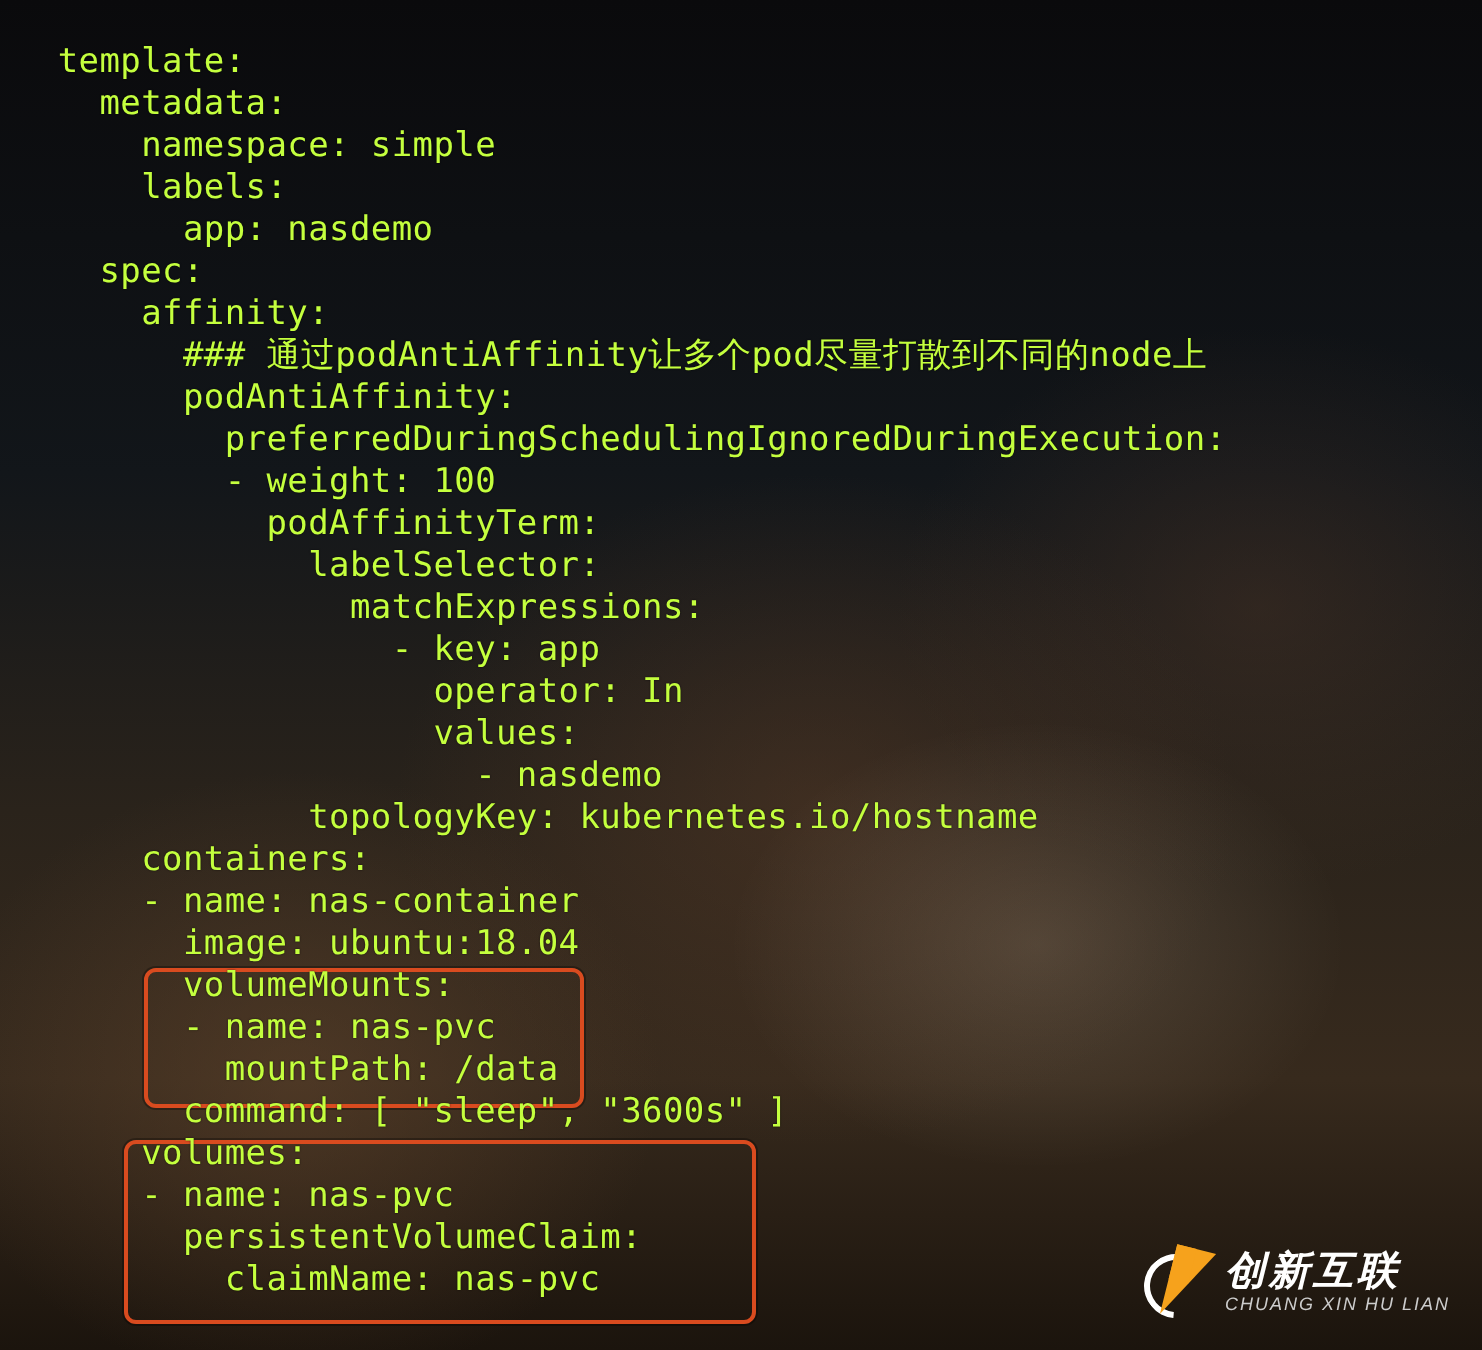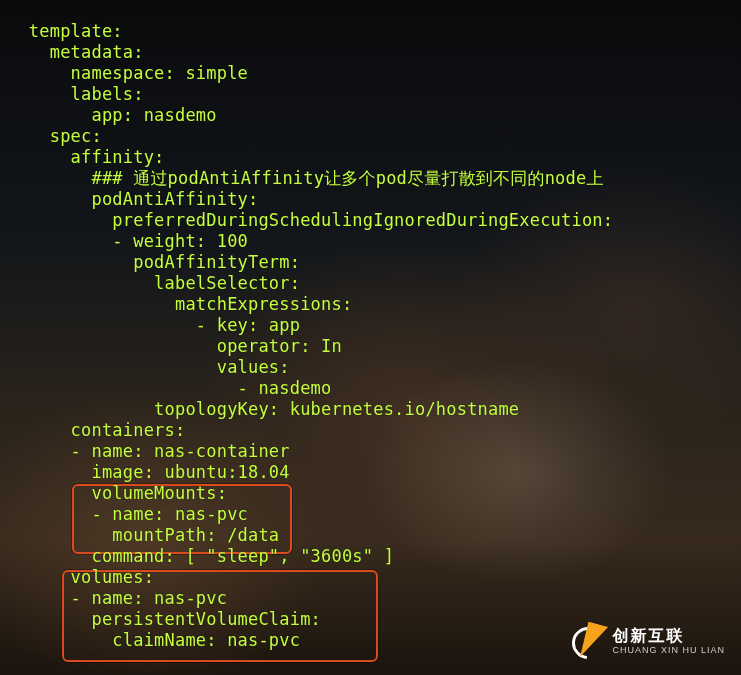--- a/index.html
+++ b/index.html
@@ -81,29 +81,31 @@
     border-top: 18px solid #f6a21c;
     border-bottom: 18px solid transparent;
     transform: rotate(14deg);
   }
   .logo .txt {
     display: flex;
     flex-direction: column;
     line-height: 1;
   }
   .logo .cn {
-    font-size: 16px;
+    font-size: 20px;
     font-weight: 600;
     letter-spacing: 2px;
+    font-style: italic;
   }
   .logo .en {
     font-size: 9px;
     letter-spacing: 1px;
     color: #ccc;
     margin-top: 2px;
+    font-style: italic;
   }
 </style>
 </head>
 <body>
 
 <div class="bg"></div>
 
 <pre class="code" id="code-pre">  template:
     metadata:
       namespace: simple

